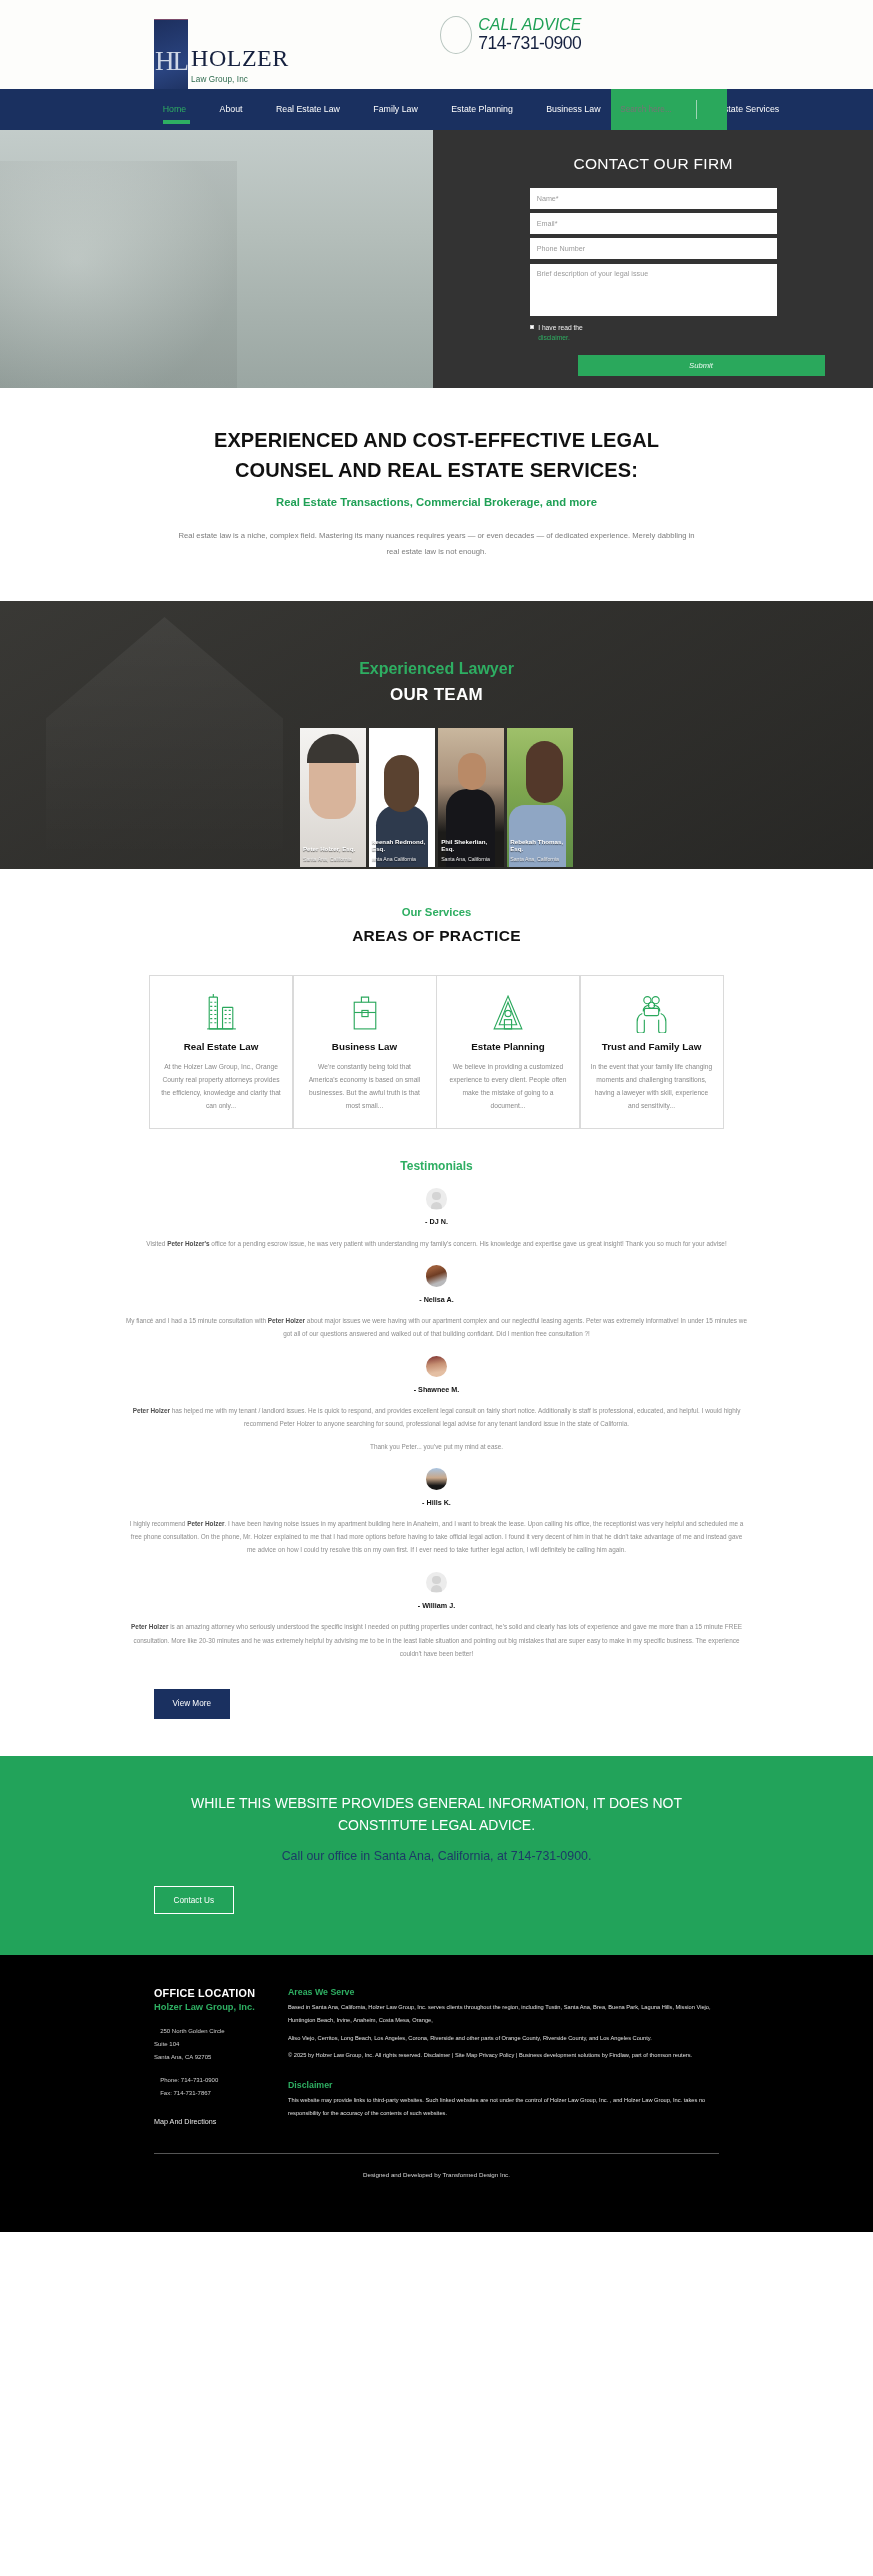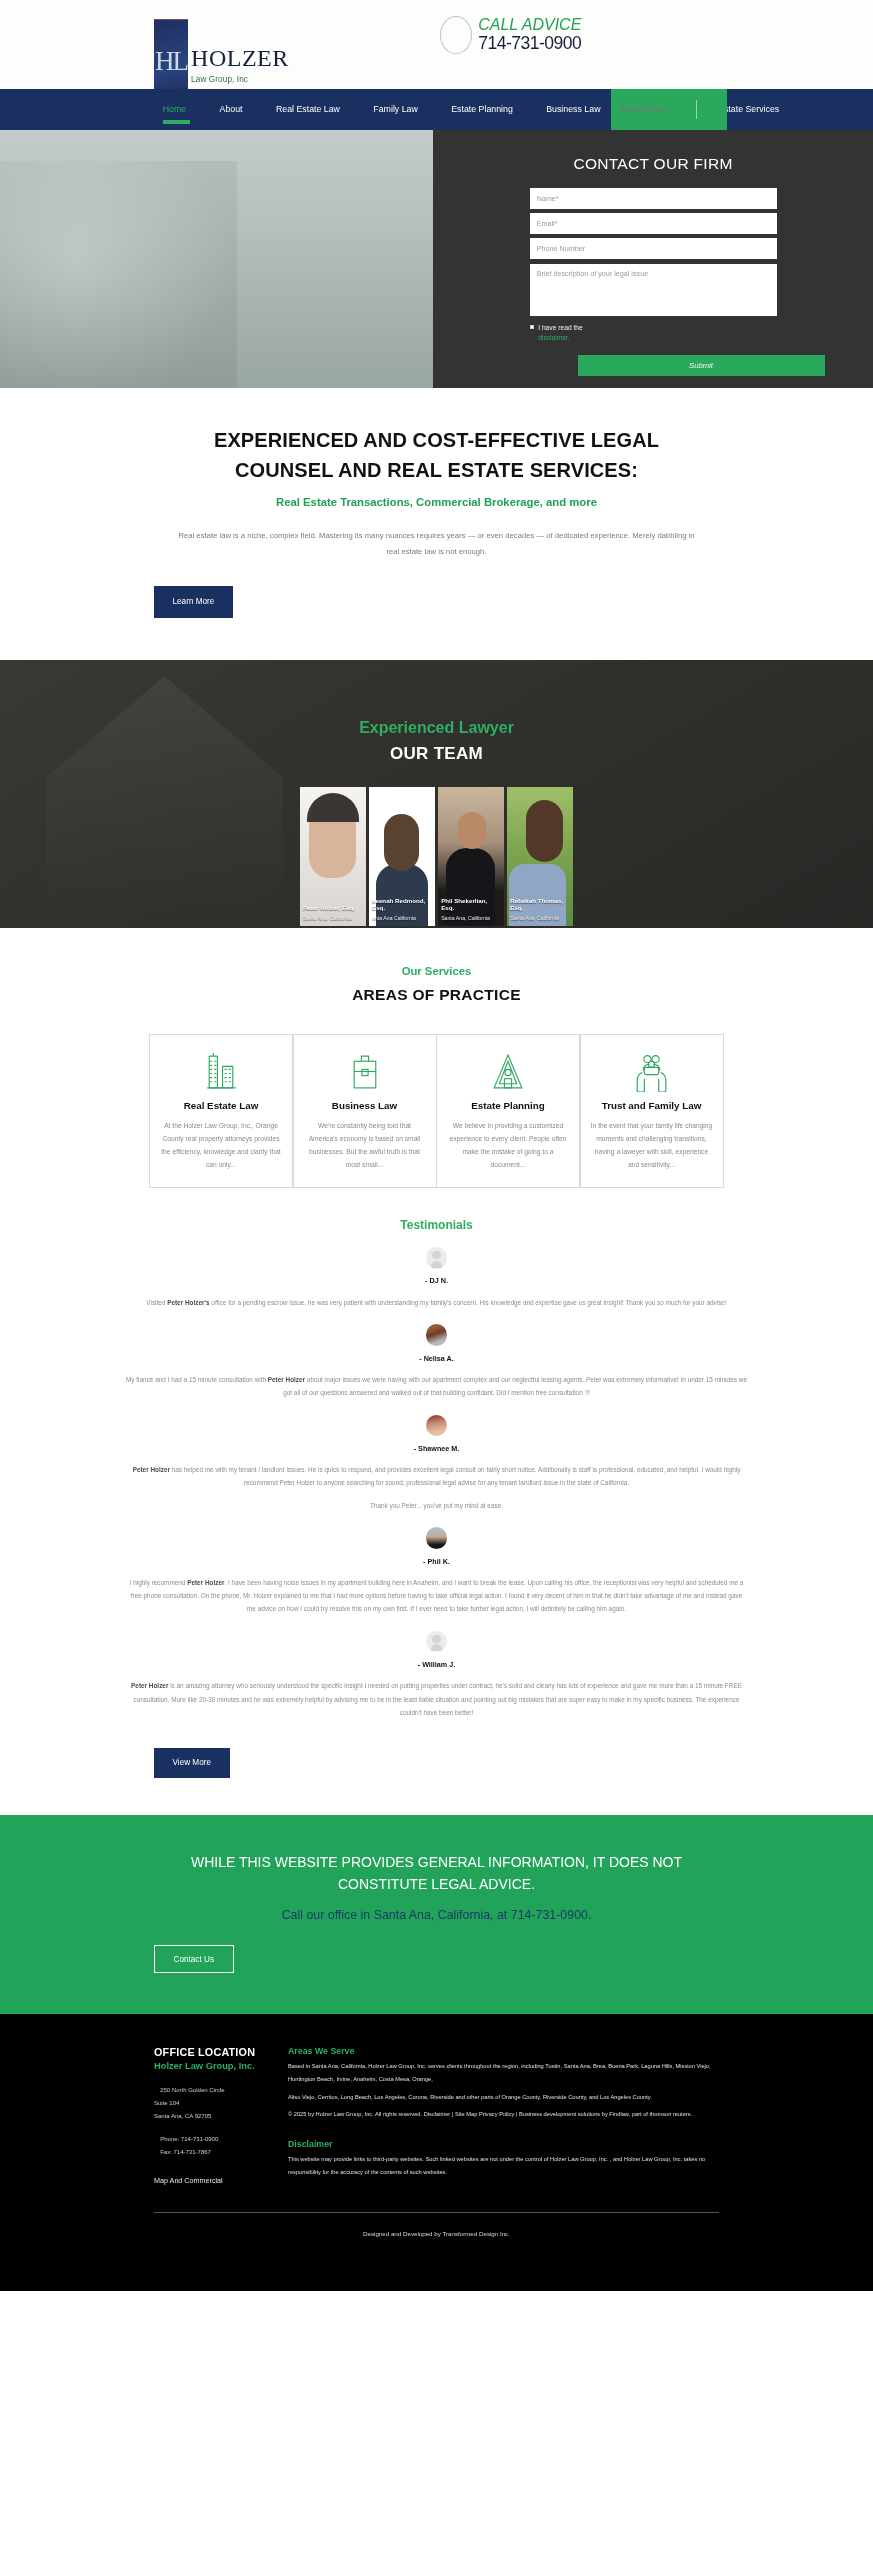--- a/index.html
+++ b/index.html
@@ -487,23 +487,20 @@
         </div>
         <button class="submit-btn">Submit</button>
       </div>
     </div>
   </div>
 
   <div class="intro">
     <h2>EXPERIENCED AND COST-EFFECTIVE LEGAL COUNSEL AND REAL ESTATE SERVICES:</h2>
     <h3>Real Estate Transactions, Commercial Brokerage, and more</h3>
     <p>Real estate law is a niche, complex field. Mastering its many nuances requires years — or even decades — of dedicated experience. Merely dabbling in real estate law is not enough.</p>
-    <div class="left-btn-row">
-      <button class="btn-navy">Learn More</button>
-    </div>
   </div>
 
   <div class="team">
     <div class="team-bg"></div>
     <div class="team-inner">
       <div class="team-eyebrow">Experienced Lawyer</div>
       <div class="team-title">OUR TEAM</div>
       <div class="team-cards">
         <div class="tcard">
           <div class="ph p1"></div>
@@ -624,21 +621,21 @@
       <div class="avatar a3"></div>
       <div class="t-name">- Shawnee M.</div>
       <div class="t-body">
         <b>Peter Holzer</b><span> has helped me with my tenant / landlord issues. He is quick to respond, and provides excellent legal consult on fairly short notice. Additionally is staff is professional, educated, and helpful. I would highly recommend Peter Holzer to anyone searching for sound, professional legal advise for any tenant landlord issue in the state of California.</span>
       </div>
       <div class="t-body t-extra">Thank you Peter... you've put my mind at ease.</div>
     </div>
 
     <div class="t-item">
       <div class="avatar a4"></div>
-      <div class="t-name">- Phil K.</div>
+      <div class="t-name">- Hills K.</div>
       <div class="t-body">
         <span>I highly recommend </span><b>Peter Holzer</b><span>. I have been having noise issues in my apartment building here in Anaheim, and I want to break the lease. Upon calling his office, the receptionist was very helpful and scheduled me a free phone consultation. On the phone, Mr. Holzer explained to me that I had more options before having to take official legal action. I found it very decent of him in that he didn't take advantage of me and instead gave me advice on how I could try resolve this on my own first. If I ever need to take further legal action, I will definitely be calling him again.</span>
       </div>
     </div>
 
     <div class="t-item">
       <div class="avatar ph-gen"></div>
       <div class="t-name">- William J.</div>
       <div class="t-body">
         <b>Peter Holzer</b><span> is an amazing attorney who seriously understood the specific insight I needed on putting properties under contract, he's solid and clearly has lots of experience and gave me more than a 15 minute FREE consultation. More like 20-30 minutes and he was extremely helpful by advising me to be in the least liable situation and pointing out big mistakes that are super easy to make in my specific business. The experience couldn't have been better!</span>
@@ -665,21 +662,21 @@
         <div class="f-h2">Holzer Law Group, Inc.</div>
         <div class="f-addr">
           <div class="indent">250 North Golden Circle</div>
           <div>Suite 104</div>
           <div>Santa Ana, CA 92705</div>
         </div>
         <div class="f-phone">
           <div>Phone: 714-731-0900</div>
           <div>Fax: 714-731-7867</div>
         </div>
-        <div class="f-map">Map And Commercial</div>
+        <div class="f-map">Map And Directions</div>
       </div>
 
       <div class="fcol-right">
         <div class="f-green-h">Areas We Serve</div>
         <div class="f-text">Based in Santa Ana, California, Holzer Law Group, Inc. serves clients throughout the region, including Tustin, Santa Ana, Brea, Buena Park, Laguna Hills, Mission Viejo, Huntington Beach, Irvine, Anaheim, Costa Mesa, Orange,</div>
         <div class="f-text">Aliso Viejo, Cerritos, Long Beach, Los Angeles, Corona, Riverside and other parts of Orange County, Riverside County, and Los Angeles County.</div>
         <div class="f-text">© 2025 by Holzer Law Group, Inc. All rights reserved. Disclaimer | Site Map Privacy Policy | Business development solutions by Findlaw, part of thomson reuters.</div>
         <div class="f-green-h" style="margin-top:17.5px;">Disclaimer</div>
         <div class="f-text">This website may provide links to third-party websites. Such linked websites are not under the control of Holzer Law Group, Inc. , and Holzer Law Group, Inc. takes no responsibility for the accuracy of the contents of such websites.</div>
       </div>

